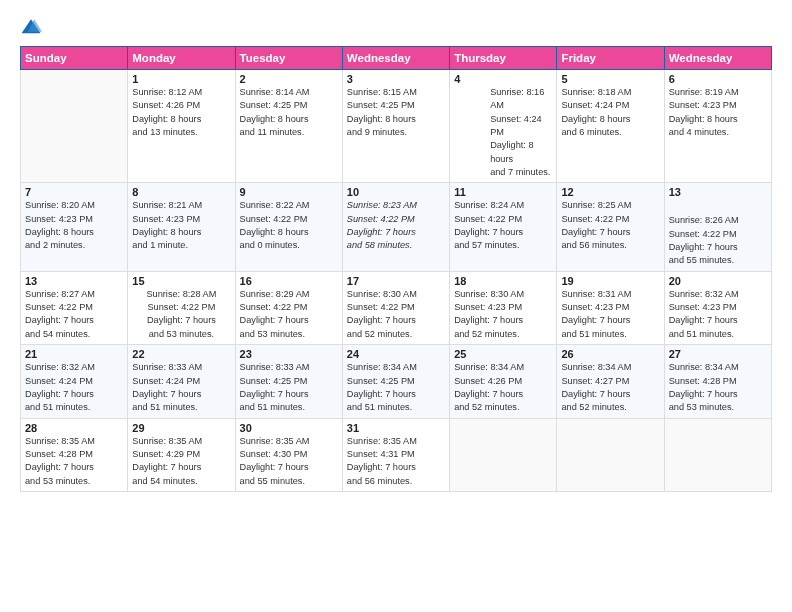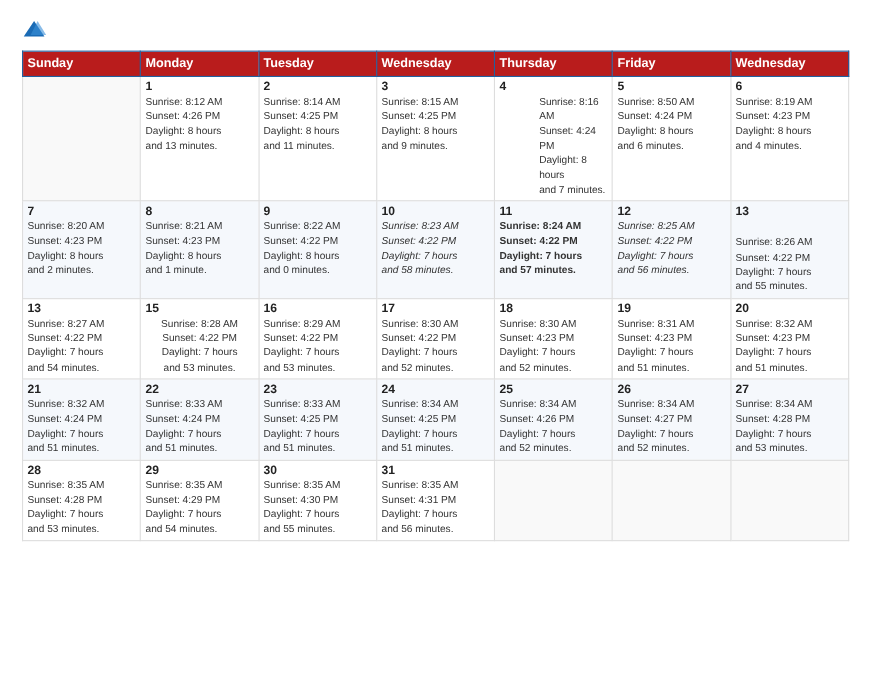--- a/index.html
+++ b/index.html
@@ -52,21 +52,21 @@
     .location {
       font-size: 13px;
       color: #555;
     }
     .calendar {
       width: 100%;
       border-collapse: collapse;
       border: 1px solid #ccc;
     }
     .calendar th {
-      background-color: #b91c1c;
+      background-color: #ec4899;
       color: #fff;
       font-size: 11.5px;
       font-weight: bold;
       padding: 5px 4px;
       text-align: left;
       border: 1px solid #2060a0;
     }
     .calendar td {
       vertical-align: top;
       border: 1px solid #ddd;
@@ -158,21 +158,21 @@
           </td>
           <td>
             <span class="day-number">4</span>
             <div class="day-info" style="white-space: pre-line; margin-left: 36px;">Sunrise: 8:16 AM
 Sunset: 4:24 PM
 Daylight: 8 hours
 and 7 minutes.</div>
           </td>
           <td>
             <span class="day-number">5</span>
-            <div class="day-info" style="white-space: pre-line;">Sunrise: 8:50 AM
+            <div class="day-info" style="white-space: pre-line;">Sunrise: 8:18 AM
 Sunset: 4:24 PM
 Daylight: 8 hours
 and 6 minutes.</div>
           </td>
           <td>
             <span class="day-number">6</span>
             <div class="day-info" style="white-space: pre-line;">Sunrise: 8:19 AM
 Sunset: 4:23 PM
 Daylight: 8 hours
 and 4 minutes.</div>
@@ -202,28 +202,28 @@
           </td>
           <td>
             <span class="day-number">10</span>
             <div class="day-info" style="white-space: pre-line; font-style: italic;">Sunrise: 8:23 AM
 Sunset: 4:22 PM
 Daylight: 7 hours
 and 58 minutes.</div>
           </td>
           <td>
             <span class="day-number">11</span>
-            <div class="day-info" style="white-space: pre-line; font-weight: bold;">Sunrise: 8:24 AM
+            <div class="day-info" style="white-space: pre-line;">Sunrise: 8:24 AM
 Sunset: 4:22 PM
 Daylight: 7 hours
 and 57 minutes.</div>
           </td>
           <td>
             <span class="day-number">12</span>
-            <div class="day-info" style="white-space: pre-line; font-style: italic;">Sunrise: 8:25 AM
+            <div class="day-info" style="white-space: pre-line;">Sunrise: 8:25 AM
 Sunset: 4:22 PM
 Daylight: 7 hours
 and 56 minutes.</div>
           </td>
           <td>
             <span class="day-number">13</span>
             <div class="day-info" style="white-space: pre-line; margin-top: 16px;">Sunrise: 8:26 AM
 Sunset: 4:22 PM
 Daylight: 7 hours
 and 55 minutes.</div>

